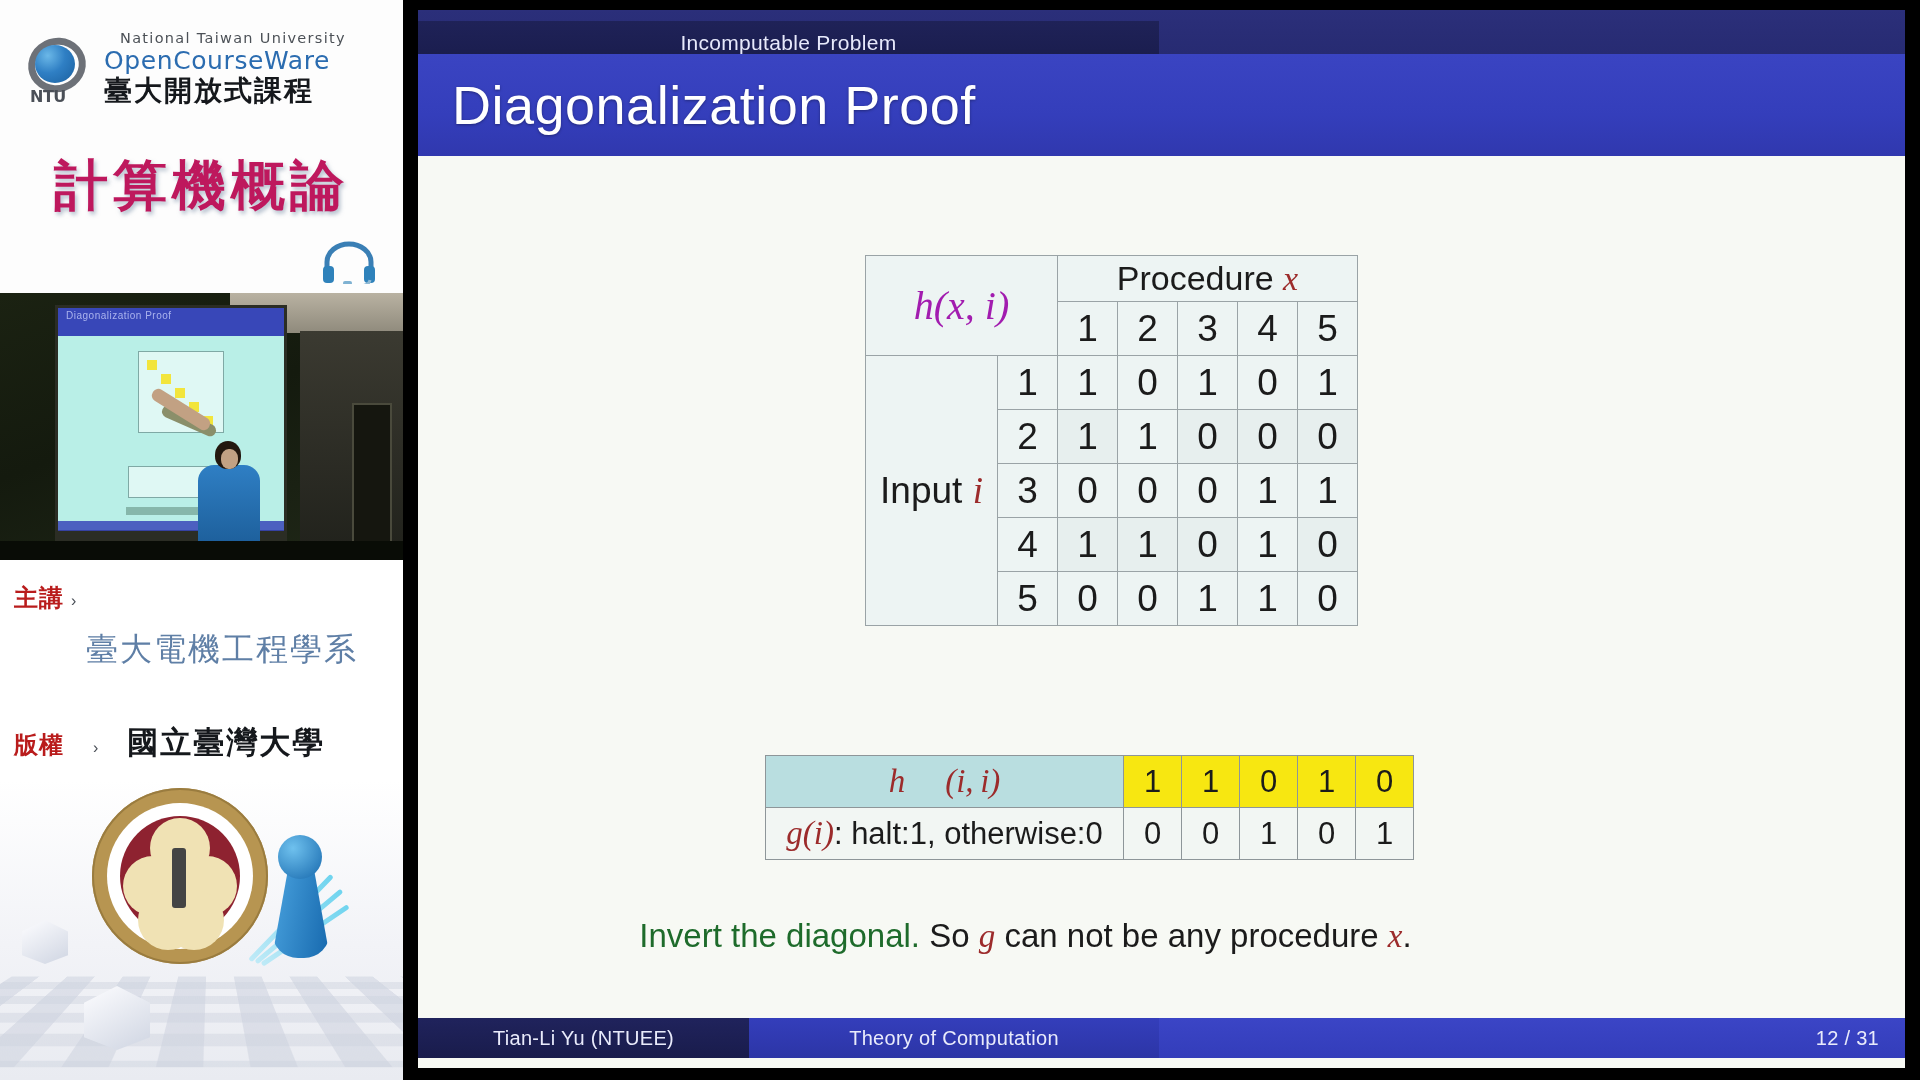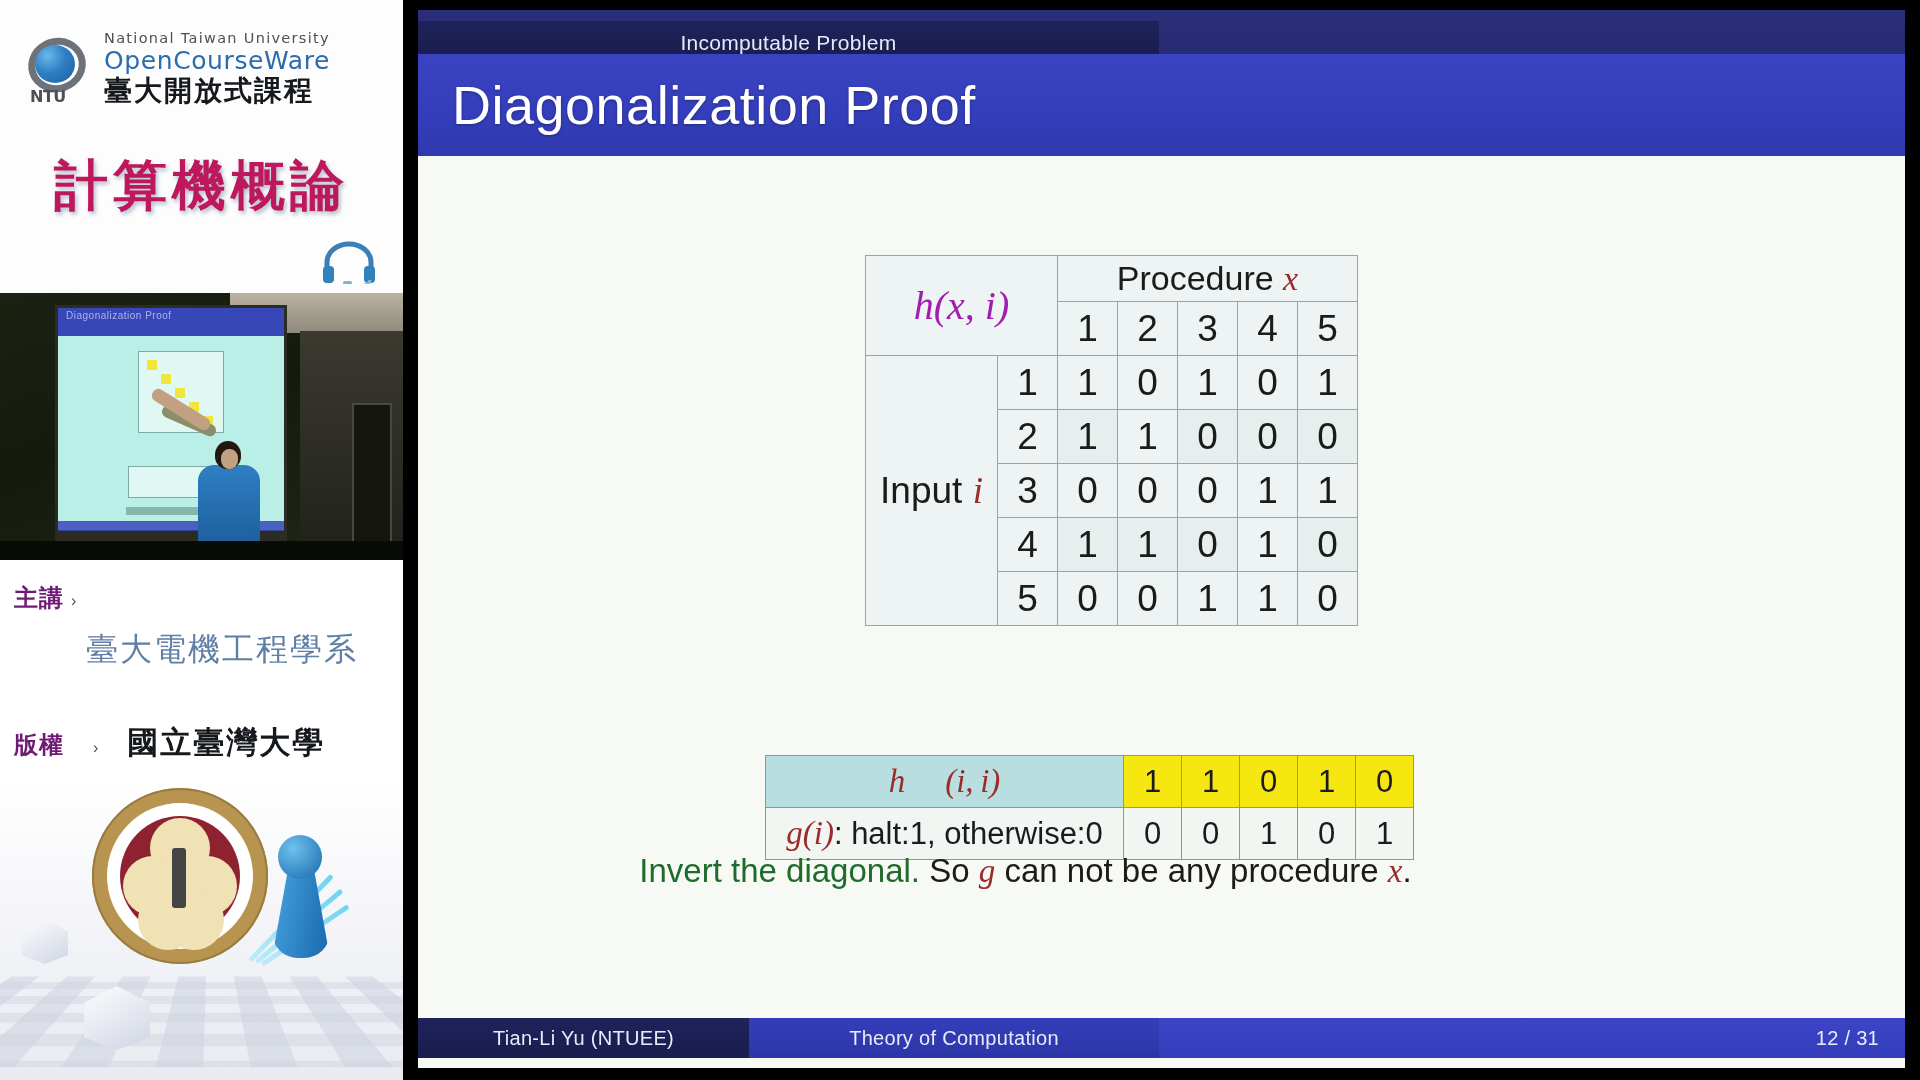--- a/index.html
+++ b/index.html
@@ -37,21 +37,21 @@
     background: radial-gradient(circle at 32% 28%, #6bb8e8 0%, #2f7fc4 45%, #1a5f9e 100%);
   }
   #ntu-globe .ntu-text {
     position: absolute; left: 4px; bottom: -4px;
     font-size: 16px; font-weight: bold; color: #4a4f57;
     letter-spacing: -0.5px; font-family: "DejaVu Sans", sans-serif;
   }
   #ocw-text-col { display: flex; flex-direction: column; }
   #ocw-line1 {
     font-size: 14.5px; color: #4c5157; letter-spacing: 1.3px;
-    font-family: "DejaVu Sans", sans-serif; line-height: 1.15;
+    font-family: "DejaVu Sans", sans-serif; line-height: 1.15; margin-left: 16px;
   }
   #ocw-line2 {
     font-size: 25px; color: #2b6cb0; letter-spacing: 0.6px;
     font-family: "DejaVu Sans", sans-serif; line-height: 1.1;
   }
   #ocw-line3 {
     font-size: 28px; color: #15181c; font-weight: bold;
     letter-spacing: 2px; line-height: 1.15; margin-top: 1px;
     font-family: "DejaVu Sans", sans-serif;
   }
@@ -111,21 +111,21 @@
              background: #c2a183; transform: rotate(32deg); border-radius: 6px; }
   #vs-arm2 { left: 160px; top: 122px; width: 58px; height: 12px;
              background: #8a8f6a; transform: rotate(24deg); border-radius: 6px; }
   #vs-floor { left: 0; top: 248px; width: 403px; height: 19px; background:#090c06; }
 
   
   #credit-panel { top: 560px; height: 240px; background: #ffffff; }
   .credit-row { position: absolute; display: flex; align-items: baseline; }
   #lect-row { left: 14px; top: 22px; }
   .credit-label {
-    font-size: 24px; font-weight: bold; color: #701a75; letter-spacing: 1px;
+    font-size: 24px; font-weight: bold; color: #b91c1c; letter-spacing: 1px;
     font-family: "DejaVu Sans", sans-serif;
   }
   .credit-caret { font-size: 16px; color: #4a4f57; margin: 0 7px; }
   #lect-name {
     font-size: 32px; color: #5f7fa6; letter-spacing: 2px;
     font-family: "DejaVu Sans", sans-serif;
   }
   #lect-dept {
     position: absolute; left: 86px; top: 68px;
     font-size: 32px; color: #5f7fa6; letter-spacing: 2px;
@@ -268,21 +268,21 @@
     font-family: "Liberation Sans", sans-serif;
   }
   td.g-label { width: 358px; height: 52px; }
   td.g-label.teal { background: #b9dee0; }
   td.g-label.white { background: #f2f6f3; }
   td.g-val { width: 58px; height: 52px; background: #f2f6f3; }
   td.g-val.hl { background: #f7e711; }
 
   
   #caption {
-    position: absolute; left: 0; width: 1215px; top: 696px;
+    position: absolute; left: 0; width: 1215px; top: 761px;
     text-align: center; font-size: 33px; color: #1b1b1b;
     font-family: "Liberation Sans", sans-serif;
   }
   .green { color: #1e6b2b; }
 
   
   #slide-footer {
     position: absolute; left: 0; top: 1008px; width: 1487px; height: 40px;
     display: flex;
   }

